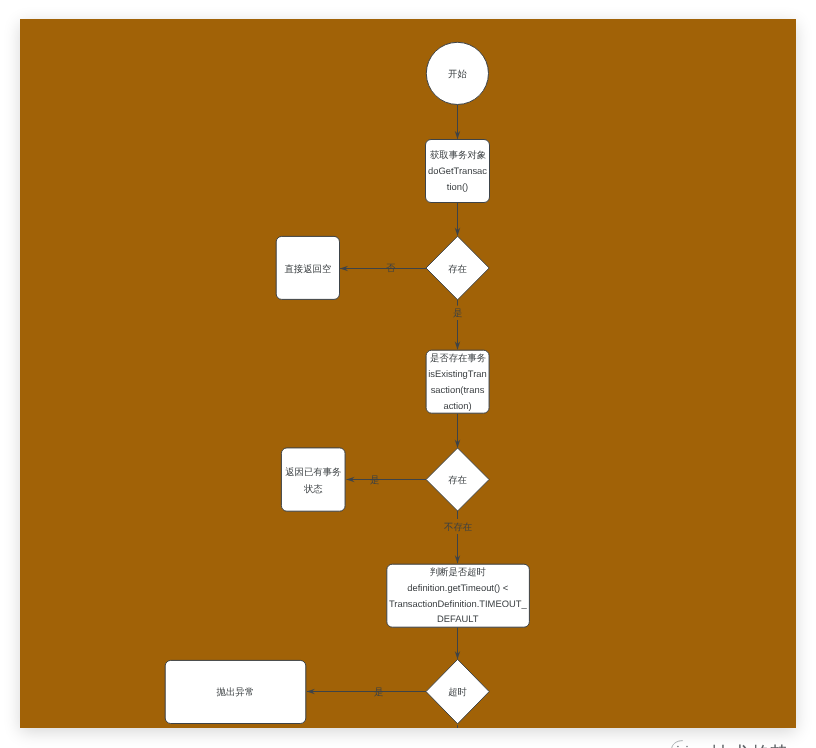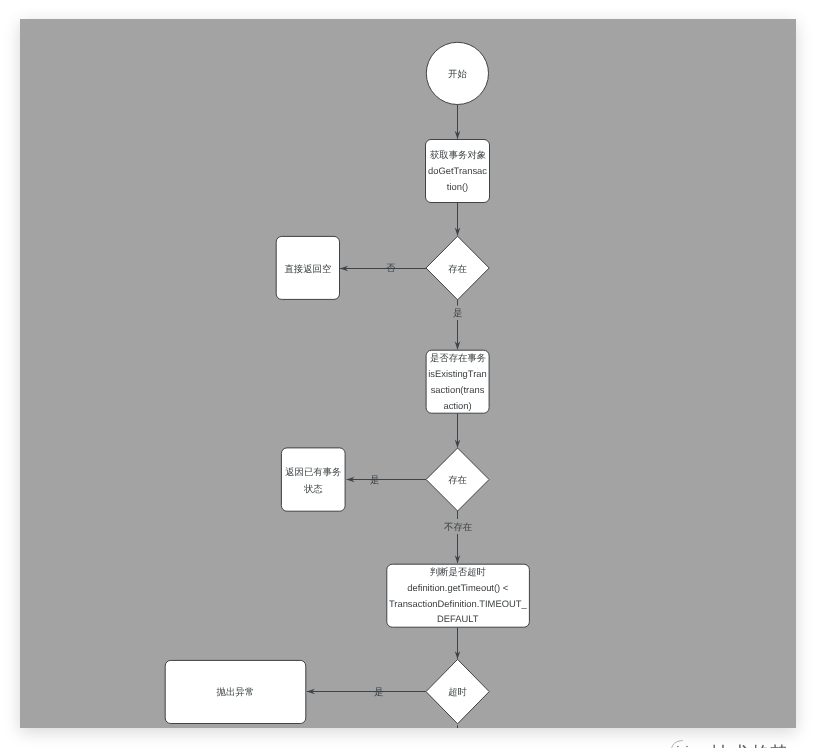--- a/index.html
+++ b/index.html
@@ -1,19 +1,19 @@
 <!DOCTYPE html>
 <html><head>
 <meta charset="utf-8">
 <style>
   html,body{margin:0;padding:0;-webkit-font-smoothing:antialiased;-moz-osx-font-smoothing:grayscale;text-rendering:geometricPrecision;}
   body{width:816px;height:748px;overflow:hidden;background:#ffffff;
        font-family:"Liberation Sans",sans-serif;}
   #canvas{position:absolute;left:0;top:0;width:816px;height:748px;background:#ffffff;}
-  .page{position:absolute;left:20px;top:19px;width:776px;height:709px;background:#a3a3a3;
+  .page{position:absolute;left:20px;top:19px;width:776px;height:709px;background:#a16207;
         box-shadow:0 4px 16px rgba(0,0,0,0.16);overflow:hidden;}
   .fc{position:absolute;left:-20px;top:-19px;width:816px;height:748px;overflow:hidden;}
   .shape{fill:#ffffff;stroke:#3d4348;stroke-width:1;}
   .lbl{fill:#3c4043;font-family:"Liberation Sans",sans-serif;font-size:9.4px;text-anchor:middle;will-change:opacity;}
   .elbl{fill:#3c4043;font-family:"Liberation Sans",sans-serif;font-size:9.4px;text-anchor:middle;will-change:opacity;}
   .edge{stroke:#3d4348;stroke-width:1;fill:none;}
   .ahead{fill:#3d4348;stroke:none;}
   .wm{position:absolute;display:flex;align-items:center;}
   .wm-text{font-family:"Liberation Sans",sans-serif;font-size:20px;color:#616569;margin-left:6px;line-height:1;will-change:opacity;}
 </style>

